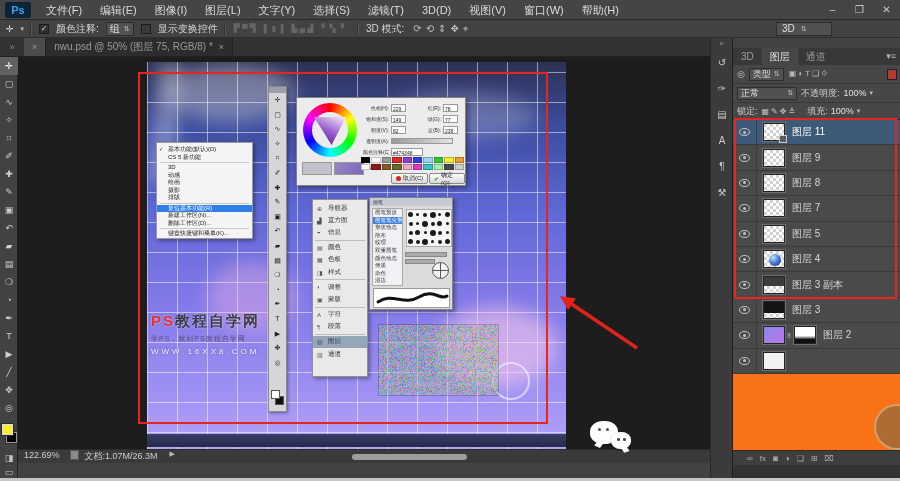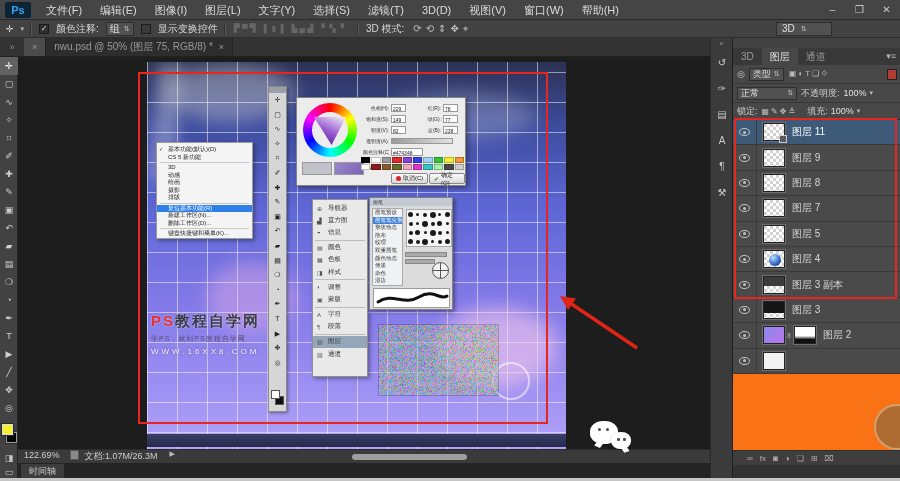--- a/index.html
+++ b/index.html
@@ -715,23 +715,20 @@
   </div>
 
   <div class="statusrow">
     <span>122.69%</span>
     <span class="doc-ico"></span>
     <span>文档:1.07M/26.3M</span>
     <span class="status-arrow">▶</span>
     <span class="hthumb"></span>
   </div>
 
-  <div class="timelinebar">
-    <span class="tl-tab">时间轴</span>
-  </div>
   <div class="bottom-strip"></div>
 
   <div class="wm-badge"></div>
   <div class="overlay-wm">
     <span class="wc-icon">
       <span class="wc-b1"></span>
       <span class="wc-tail1"></span>
       <span class="wc-b2"></span>
       <span class="wc-tail2"></span>
     </span>

